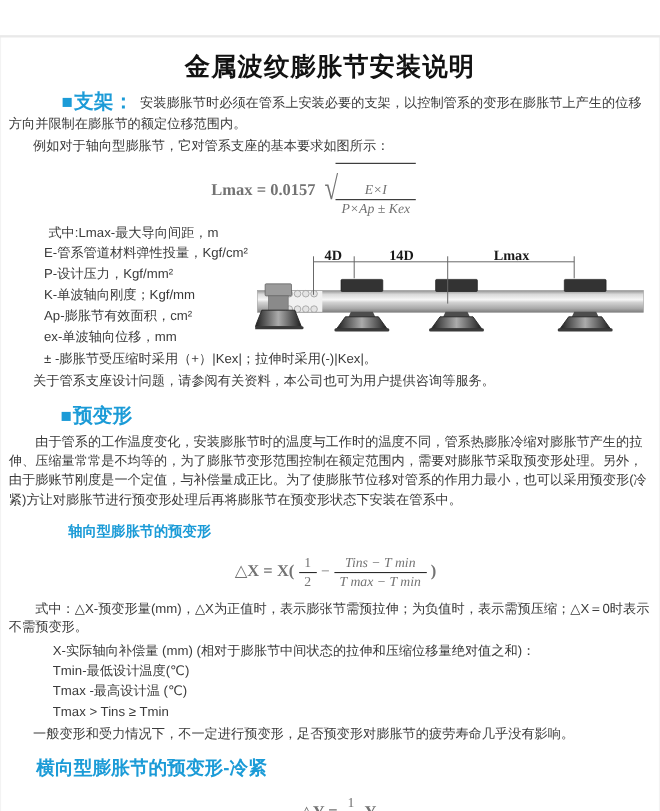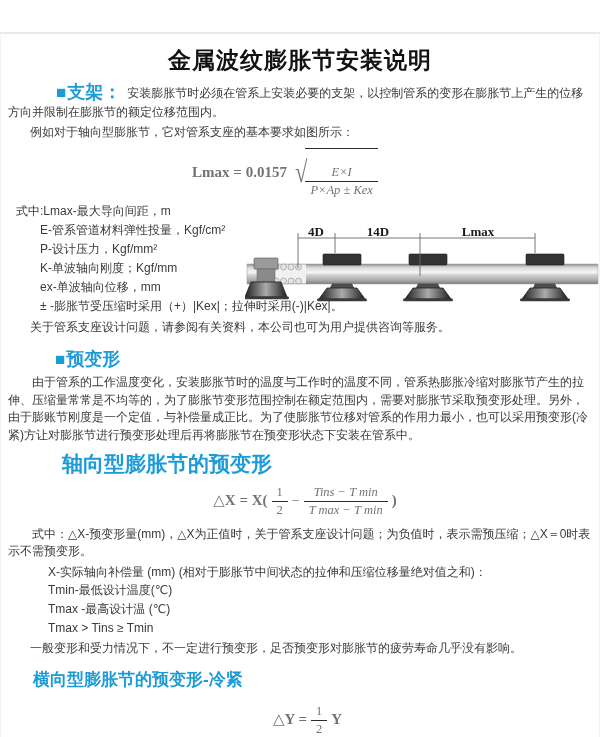--- a/index.html
+++ b/index.html
@@ -61,44 +61,44 @@
     vertical-align:middle;
     text-align:center;
     font-size:12.5px;
     line-height:1.3;
   }
   .fnum{border-bottom:1px solid #2a2a2a;padding:0 5px 1px 5px;}
   .fden{padding:0 5px;}
   .f-it{font-style:italic;}
   
   .defs{margin-top:3px;}
-  .def-first{padding-left:16px;font-size:12px;line-height:19px;}
+  .def-first{padding-left:44px;font-size:12px;line-height:19px;}
   .def-items .def-item{padding-left:40px;font-size:12px;line-height:19.2px;white-space:nowrap;}
   .closing-line{padding-left:30px;margin-top:2px;}
   
   .h-predeform{margin:8px 0 3px 55px;}
   .pre-body{margin:0 8px;text-indent:24px;}
   .sub-head{
     color:var(--accent);
     font-weight:700;
-    font-size:21px;
+    font-size:13px;
     line-height:22px;
   }
   .h-axial{margin:9px 0 0 62px;}
   .formula-ax{margin:9px 0 7px 10px;}
   .ax-note{margin:0 8px;text-indent:24px;}
   .ax-items{margin-top:2px;}
   .ax-items .ax-item{padding-left:48px;font-size:12px;line-height:18.8px;white-space:nowrap;}
   .ax-closing{padding-left:30px;margin-top:2px;}
   .h-lateral{margin:6px 0 0 33px;font-size:17px;}
   .formula-lat{margin:12px 0 11px 15px;}
   
   .diagram{
     position:absolute;
-    left:245px;top:192px;
+    left:232px;top:192px;
     width:355px;height:78px;
   }
   .dim-label{
     font-family:"Liberation Serif","DejaVu Serif",serif;
     font-weight:700;
     font-size:13px;
     fill:#1a1a1a;
   }
 </style>
 </head>
@@ -118,20 +118,21 @@
           <span class="fden">P×Ap ± Kex</span>
         </span></span>
   </div>
 
   <div class="defs">
     <div class="def-first"><span>式中:</span><span>Lmax-最大导向间距，m</span></div>
     <div class="def-items">
         <div class="def-item">E-管系管道材料弹性投量，Kgf/cm²</div>
         <div class="def-item">P-设计压力，Kgf/mm²</div>
         <div class="def-item">K-单波轴向刚度；Kgf/mm</div>
+        <div class="def-item">Ap-膨胀节有效面积，cm²</div>
         <div class="def-item">ex-单波轴向位移，mm</div>
         <div class="def-item">± -膨胀节受压缩时采用（+）|Kex|；拉伸时采用(-)|Kex|。</div>
       </div>
   </div>
 
   <p class="t closing-line">关于管系支座设计问题，请参阅有关资料，本公司也可为用户提供咨询等服务。</p>
 
   <div class="sec-head h-predeform"><span class="sq">■</span><span>预变形</span></div>
 
   <p class="t pre-body">由于管系的工作温度变化，安装膨胀节时的温度与工作时的温度不同，管系热膨胀冷缩对膨胀节产生的拉伸、压缩量常常是不均等的，为了膨胀节变形范围控制在额定范围内，需要对膨胀节采取预变形处理。另外，由于膨账节刚度是一个定值，与补偿量成正比。为了使膨胀节位移对管系的作用力最小，也可以采用预变形(冷紧)方让对膨胀节进行预变形处理后再将膨胀节在预变形状态下安装在管系中。</p>
@@ -145,21 +146,21 @@
         <span class="fden">2</span>
       </span>
     <span class="f-mid">−</span>
     <span class="frac f-it">
         <span class="fnum">Tins − T min</span>
         <span class="fden">T max − T min</span>
       </span>
     <span class="f-bold">)</span>
   </div>
 
-  <p class="t ax-note">式中：△X-预变形量(mm)，△X为正值时，关于管系支座设计问题；为负值时，表示需预压缩；△X＝0时表示不需预变形。</p>
+  <p class="t ax-note">式中：△X-预变形量(mm)，△X为正值时，表示膨张节需预拉伸；为负值时，表示需预压缩；△X＝0时表示不需预变形。</p>
 
   <div class="ax-items">
       <div class="ax-item">X-实际轴向补偿量 (mm) (相对于膨胀节中间状态的拉伸和压缩位移量绝对值之和)：</div>
       <div class="ax-item">Tmin-最低设计温度(℃)</div>
       <div class="ax-item">Tmax -最高设计温 (℃)</div>
       <div class="ax-item">Tmax &gt; Tins ≥ Tmin</div>
     </div>
 
   <p class="t ax-closing">一般变形和受力情况下，不一定进行预变形，足否预变形对膨胀节的疲劳寿命几乎没有影响。</p>
 

